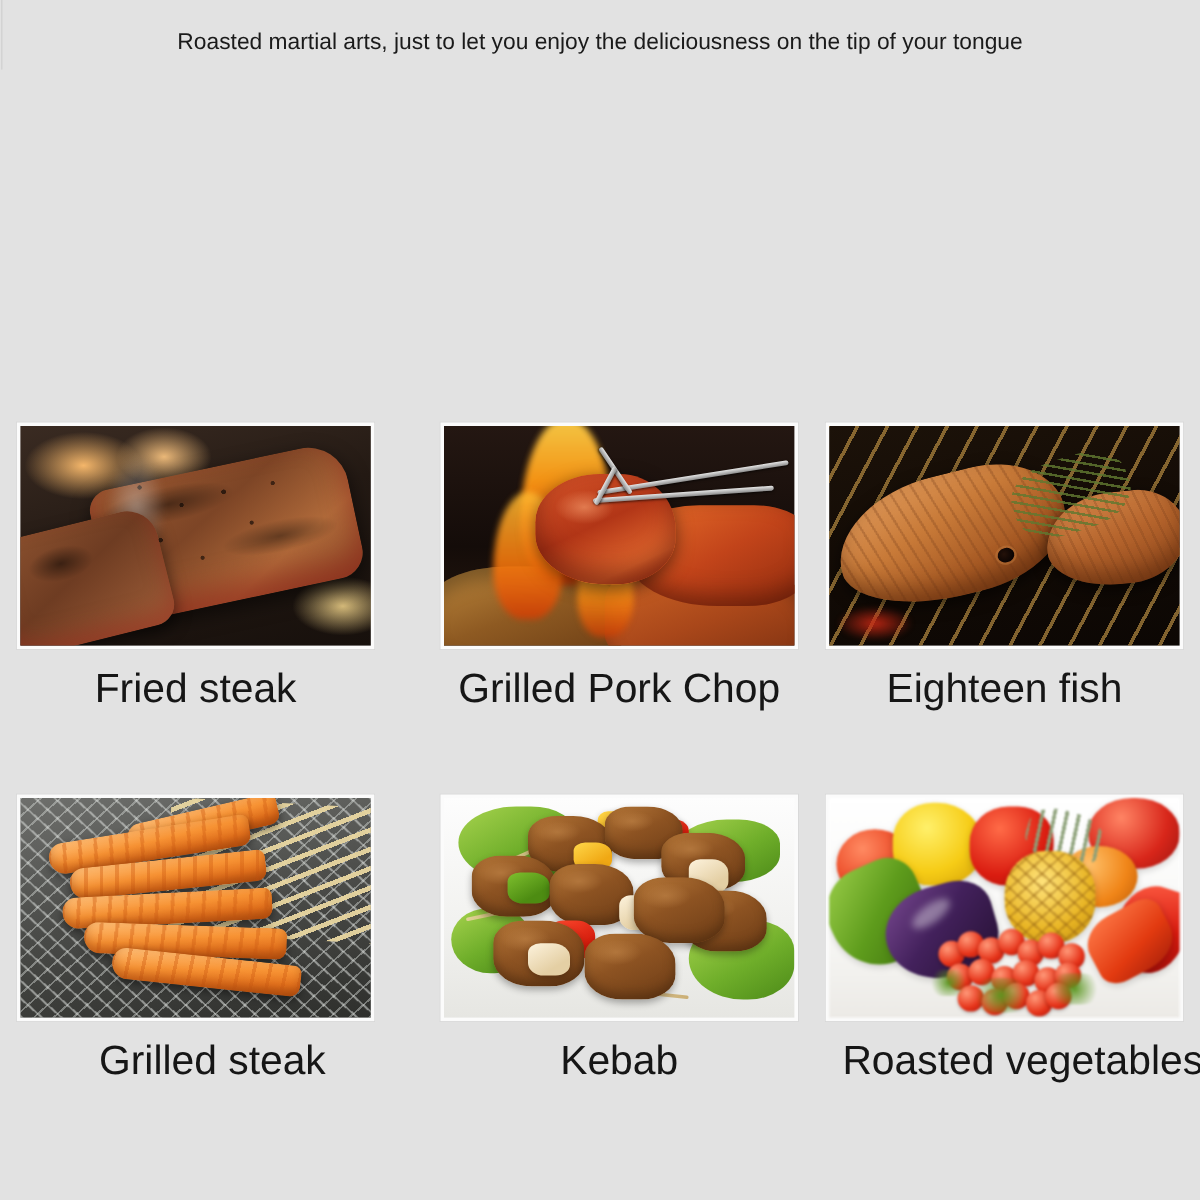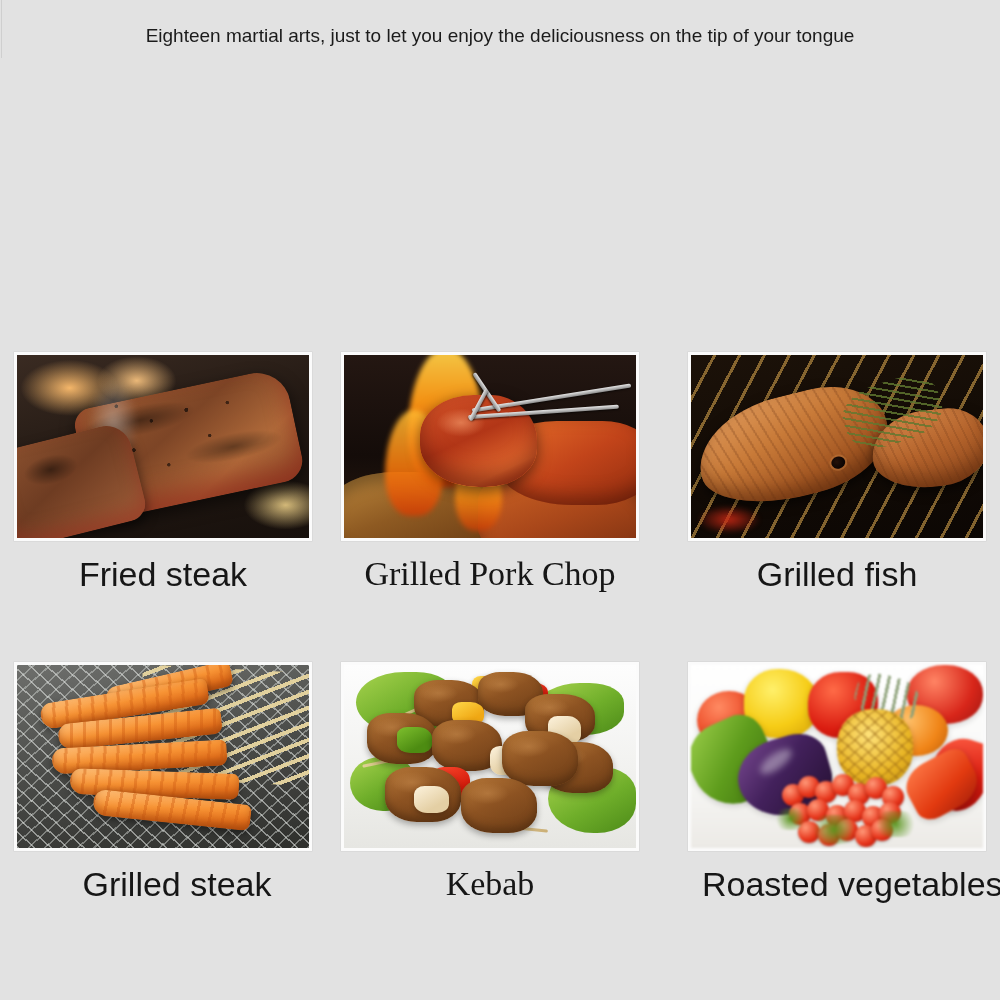--- a/index.html
+++ b/index.html
@@ -86,21 +86,21 @@
     font-size: 34px;
     line-height: 40px;
     font-weight: 400;
     color: #161616;
     text-align: center;
     white-space: nowrap;
   }
 
   
   .col-a { left: 14px; }
-  .col-b { left: 341px; font-family: Liberation Serif, serif; }
+  .col-b { left: 367px; }
   .col-c { left: 688px; }
   .tile.col-a .caption { text-align: center; }
 
   
   .cap-wide { width: 298px; }
   .cap-shift-right { position: relative; left: 14px;  }
 
   
 
   
@@ -491,21 +491,21 @@
   .parsley.pr3 { left: 28%; bottom: 10%; width: 12%; height: 12%; }
 
   .blur-soft { filter: blur(0.8px); }
 </style>
 </head>
 <body>
 
 <div id="edge-artifact"></div>
 
 <div id="header">
-  <p id="subtitle">Eighteen martial arts, just to let you enjoy the deliciousness on the tip of your tongue</p>
+  <p id="subtitle">Roasted martial arts, just to let you enjoy the deliciousness on the tip of your tongue</p>
 </div>
 
 <div id="gallery">
 
   <div class="gallery-row">
 
     <div class="tile col-a">
       <div class="tile-frame">
         <div class="photo ph-steak">
           <div class="pepper"></div>
@@ -541,21 +541,21 @@
         <div class="photo ph-fish">
           <div class="grate"></div>
           <div class="embers"></div>
           <div class="fish-body">
             <div class="fish-eye"></div>
           </div>
           <div class="fish-body fb2"></div>
           <div class="rosemary"></div>
         </div>
       </div>
-      <div class="caption cap-wide">Grilled fish</div>
+      <div class="caption cap-wide">Eighteen fish</div>
     </div>
   </div>
 
   <div class="gallery-row">
 
     <div class="tile col-a">
       <div class="tile-frame">
         <div class="photo ph-shrimp">
           <div class="mesh"></div>
           <div class="skewers"></div>

